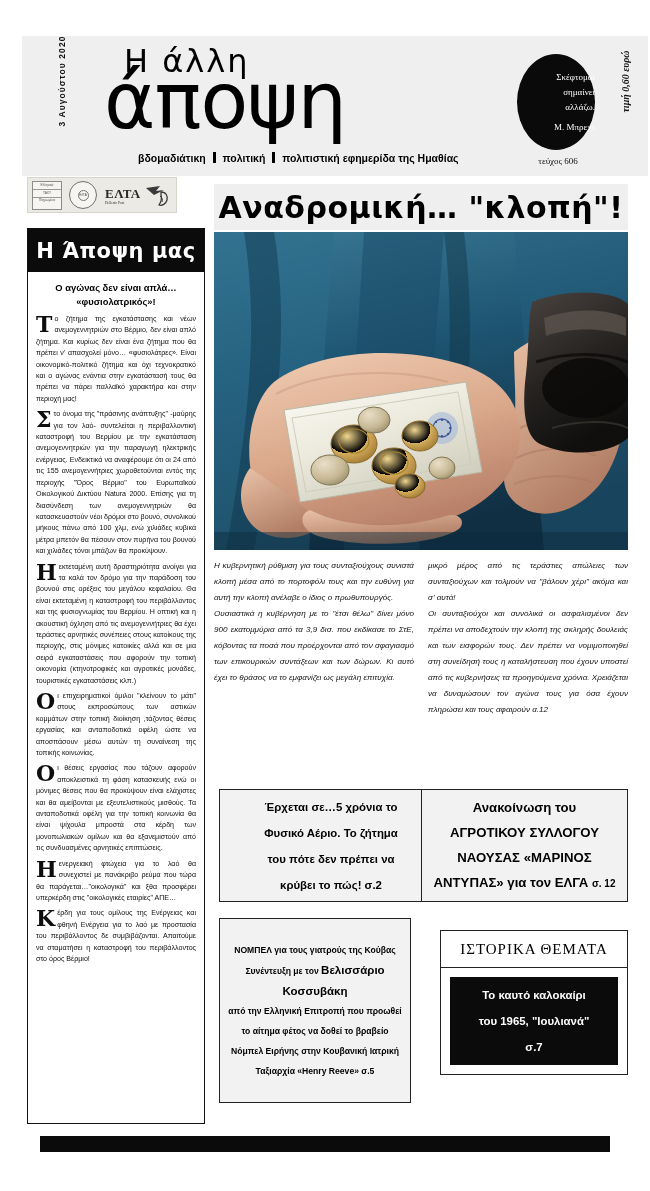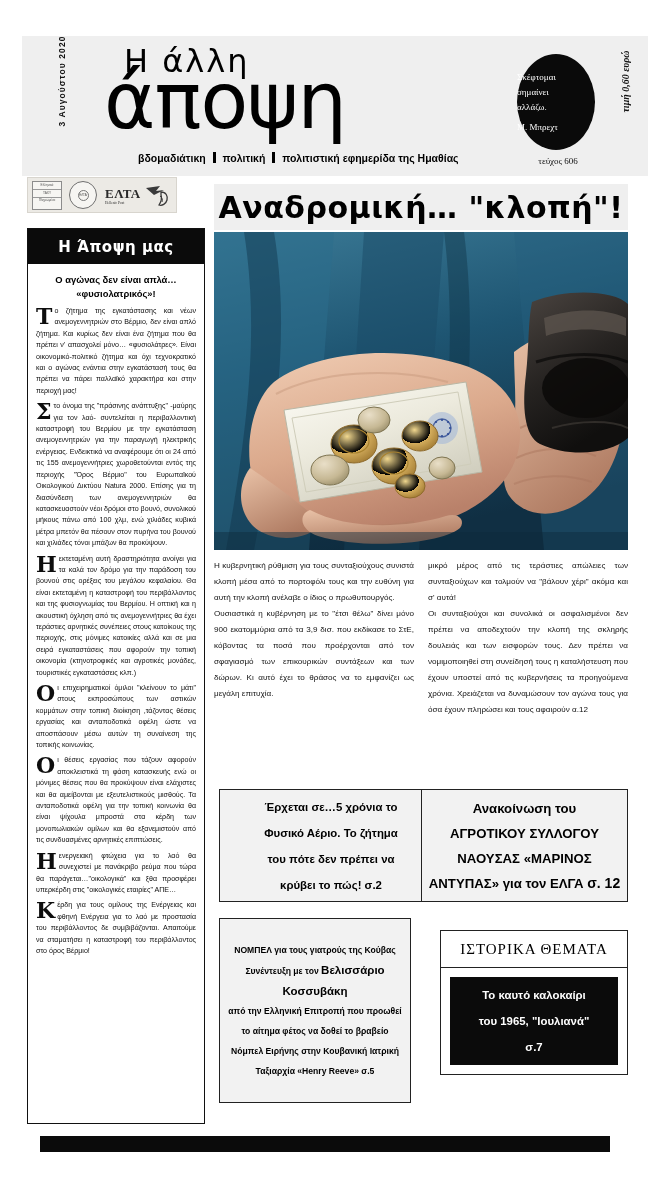--- a/index.html
+++ b/index.html
@@ -46,21 +46,21 @@
     white-space:nowrap;
   }
   .subtitle-line .sep{
     display:inline-block;width:3px;height:11px;background:#000;
     vertical-align:-1px;margin:0 4px;
   }
   .brecht-oval{
     position:absolute;left:495px;top:18px;
     width:78px;height:96px;border-radius:50%;
     background:#0a0a0a;color:#fff;
-    display:flex;flex-direction:column;align-items:flex-start;justify-content:center;
+    display:flex;flex-direction:column;align-items:flex-end;justify-content:center;
     font-family:"Liberation Serif", serif;
     font-size:9px;line-height:15px;text-align:center;
   }
   .price-vertical{
     position:absolute;left:548px;top:40px;
     width:110px;text-align:center;
     transform:rotate(-90deg);
     font-size:10px;font-weight:bold;font-style:italic;
     font-family:"Liberation Serif", serif;
     color:#111;
@@ -98,23 +98,23 @@
     margin-left:3px;width:26px;height:26px;position:relative;
   }
   .elta-bird svg{position:absolute;left:0;top:2px;}
 
   
   .editorial{
     position:absolute;left:27px;top:228px;width:178px;height:896px;
     border:1.5px solid #111;background:#fff;box-sizing:border-box;
   }
   .editorial-head{
-    background:#0b0b0b;color:#fff;height:35px;
+    background:#0b0b0b;color:#fff;height:43px;
     display:flex;align-items:center;justify-content:center;
-    font-size:15px;font-weight:bold;letter-spacing:0.5px;
+    font-size:21px;font-weight:bold;letter-spacing:0.5px;
     font-family:"DejaVu Sans", sans-serif;
   }
   .editorial-sub{
     text-align:center;font-size:9.4px;font-weight:bold;color:#000;
     line-height:14px;margin:9px 8px 5px 8px;
   }
   .editorial-body{padding:0 8px 8px 8px;}
   .editorial-body p{
     margin:0 0 4px 0;
     font-size:7.1px;line-height:11.4px;
@@ -142,42 +142,42 @@
   
   .photo{
     position:absolute;left:214px;top:232px;width:414px;height:318px;
     overflow:hidden;background:#1d4e66;
   }
   .photo svg{display:block;}
 
   
   .article{
     position:absolute;left:214px;top:558px;width:414px;height:218px;
-    display:flex;gap:14px;
+    display:flex;gap:14px;font-style:italic;
   }
   .article .col{width:200px;}
   .article p{
     margin:0 0 0 0;
     font-size:8.1px;line-height:16px;
     text-align:justify;color:#111;
   }
 
   
   .box{
     position:absolute;box-sizing:border-box;
     border:1.5px solid #222;background:#f2f2f2;
     display:flex;align-items:center;justify-content:center;
     text-align:center;
   }
   .box-gas{left:219px;top:789px;width:224px;height:113px;}
   .box-gas .t{font-size:11.4px;font-weight:bold;line-height:26px;color:#000;padding:0 10px;}
 
   .box-agro{left:421px;top:789px;width:207px;height:113px;}
   .box-agro .t{font-size:13.2px;font-weight:bold;line-height:25px;color:#000;padding:0 4px;}
-  .box-agro .small{font-size:14px;}
+  .box-agro .small{font-size:10px;}
 
   .box-nobel{left:219px;top:918px;width:192px;height:185px;}
   .box-nobel .t{font-size:8.6px;font-weight:bold;line-height:20px;color:#000;padding:0 6px;}
   .box-nobel .big{font-size:11.5px;}
 
   .hist-wrap{
     position:absolute;left:440px;top:930px;width:188px;height:145px;
     box-sizing:border-box;border:1.5px solid #222;background:#fff;
   }
   .hist-title{

